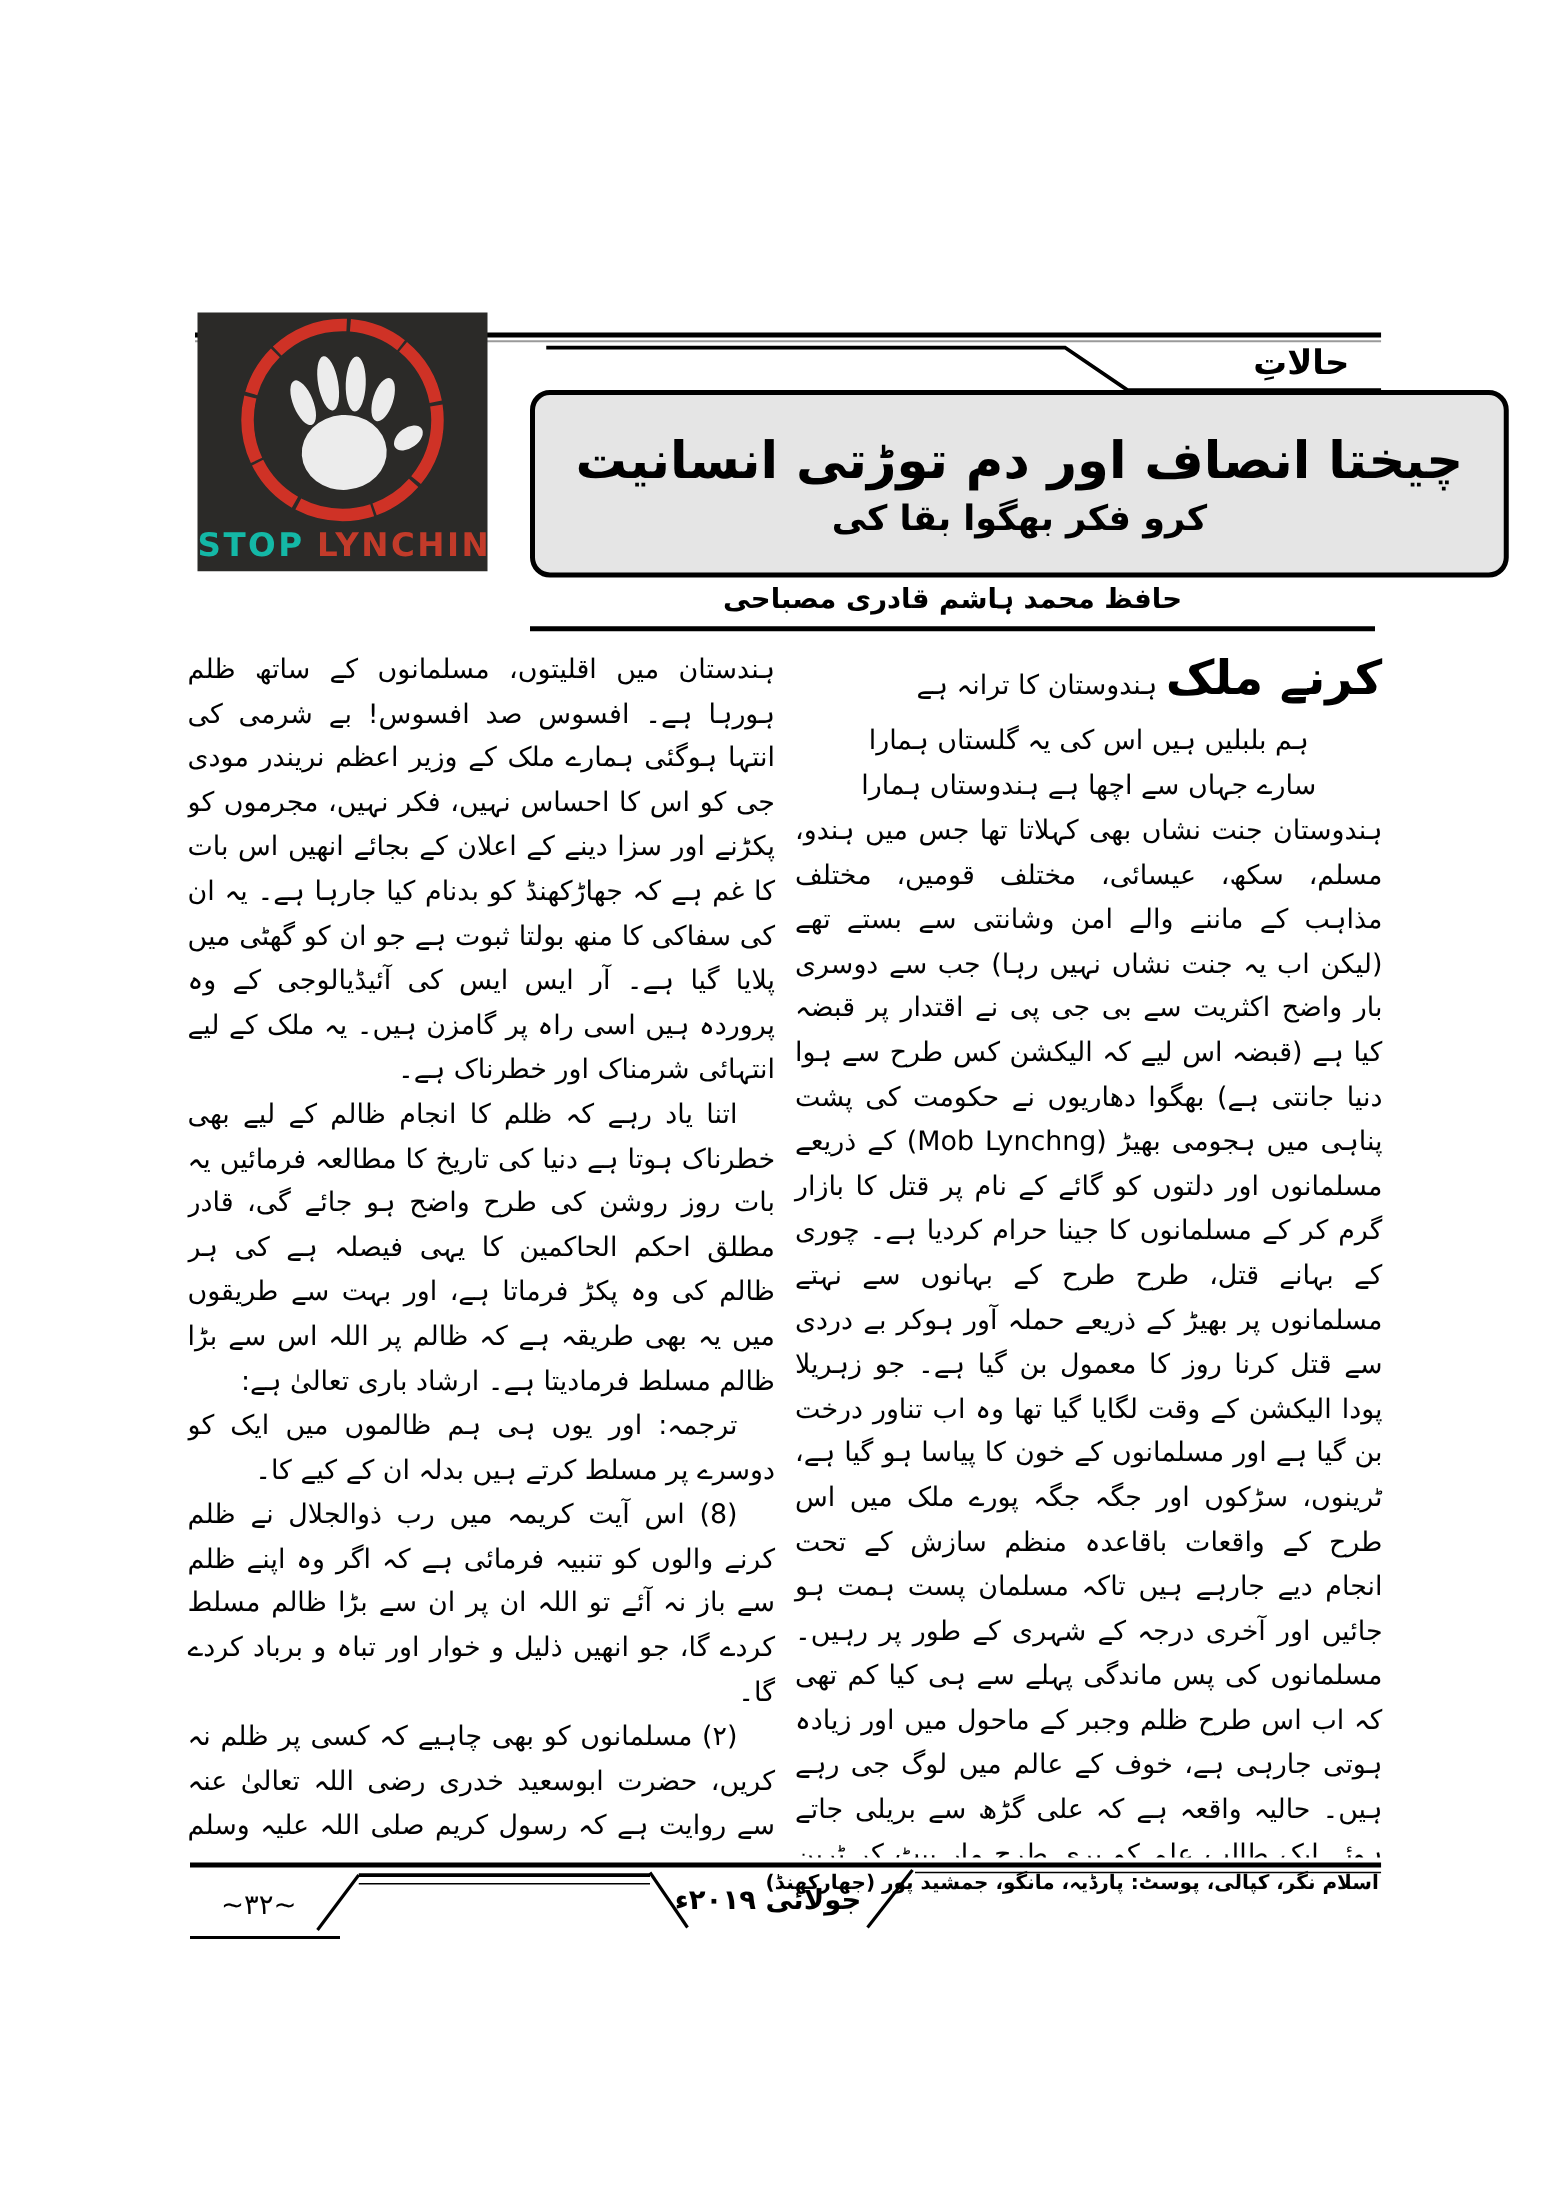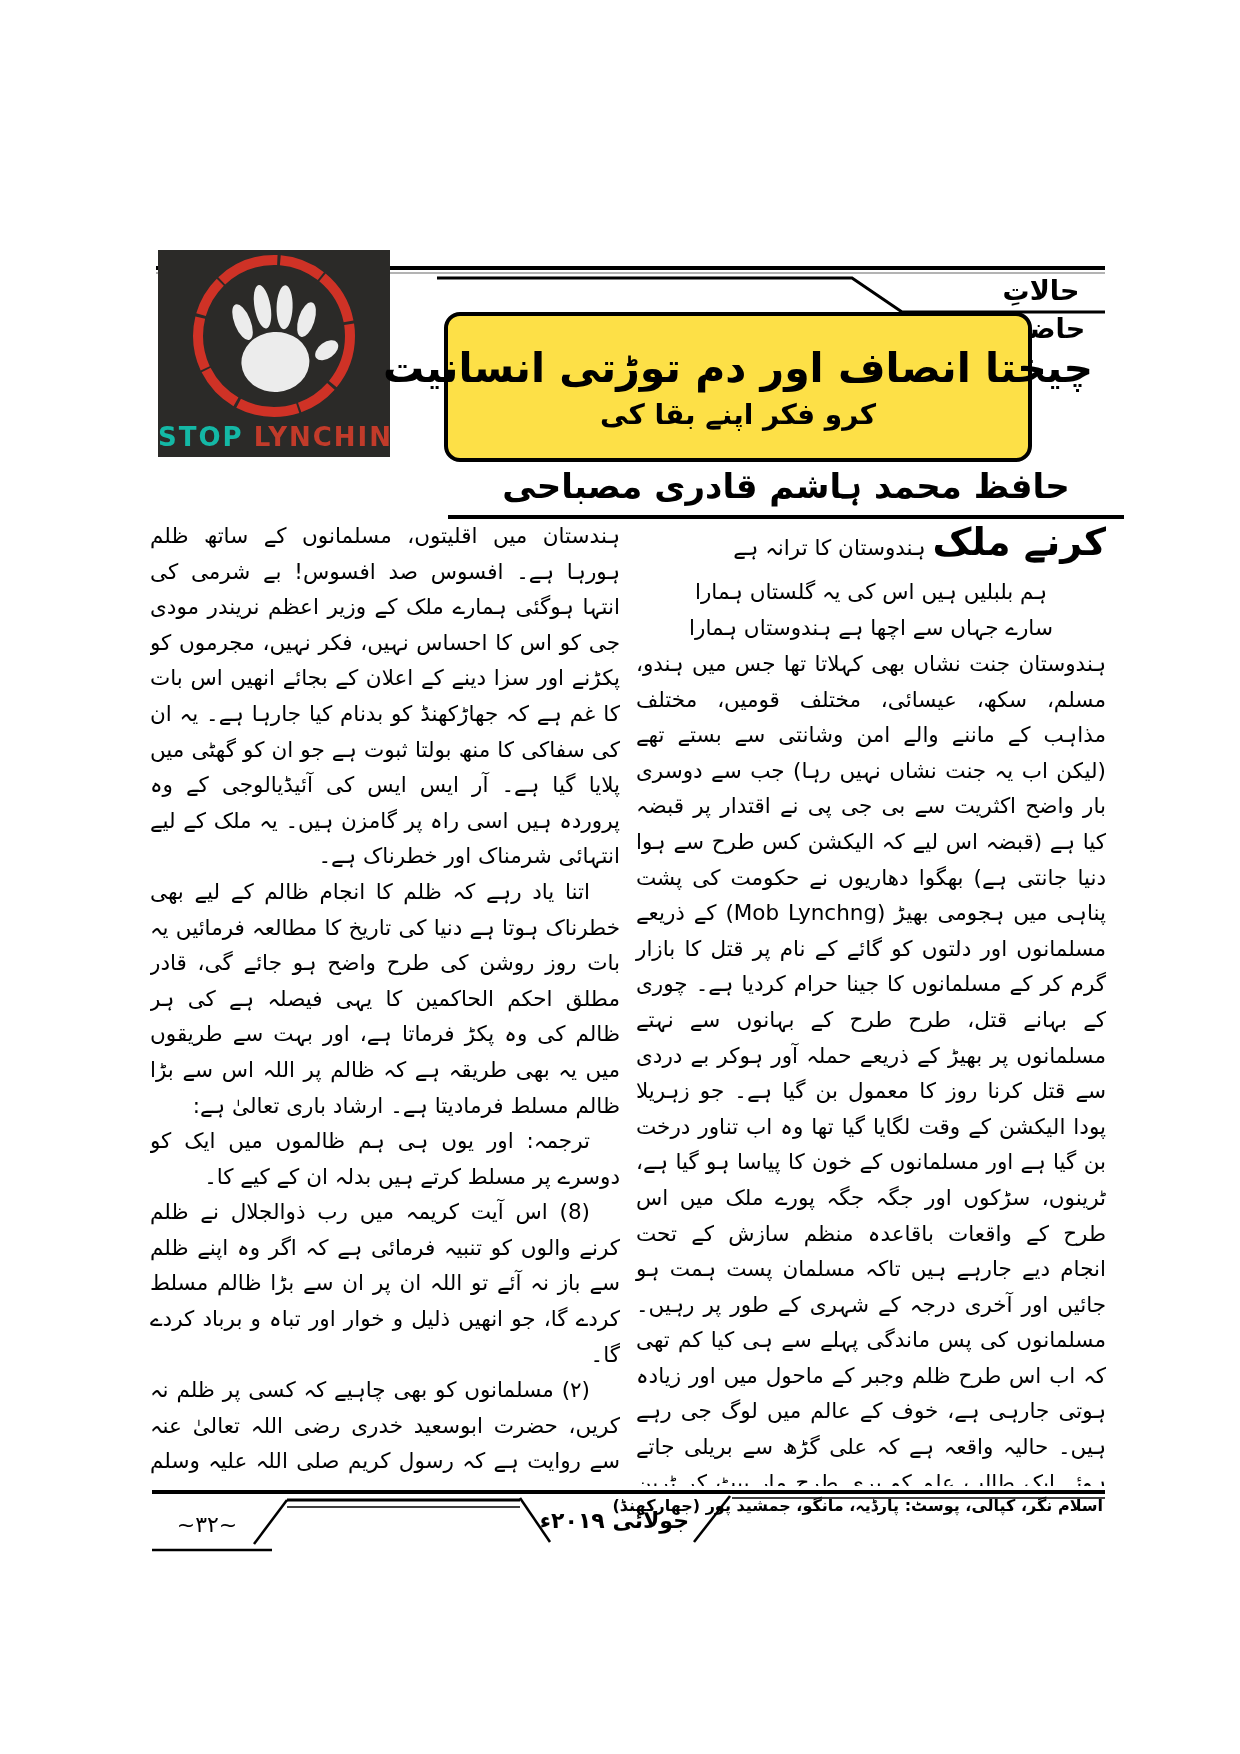--- a/index.html
+++ b/index.html
@@ -22,30 +22,30 @@
   }
   .lynch-caption{
     position:absolute;left:0;bottom:5px;width:100%;text-align:center;
     font-weight:bold;font-size:26px;letter-spacing:2px;direction:ltr;
     font-family:"DejaVu Sans",sans-serif;
   }
   .stop-word{color:#14b8a6;margin-right:10px;}
   .lynch-word{color:#c23b2a;}
   
   .title-box{
-    position:absolute;left:444px;top:312px;width:588px;height:150px;
+    position:absolute;left:424px;top:312px;width:783px;height:150px;
     box-sizing:border-box;border:4px solid #000;border-radius:16px;
     display:flex;flex-direction:column;align-items:center;justify-content:center;
-    gap:6px;background:#fde047;
+    gap:6px;background:#e5e5e5;
   }
   .title-main{font-size:41px;font-weight:bold;white-space:nowrap;}
   .title-sub{font-size:28px;font-weight:bold;}
   .author-row{
-    position:absolute;left:448px;top:466px;width:676px;
-    text-align:center;font-size:34px;font-weight:bold;
+    position:absolute;left:424px;top:466px;width:676px;
+    text-align:center;font-size:22px;font-weight:bold;
     padding-bottom:9px;border-bottom:4px solid #000;
   }
   
   .columns{
     position:absolute;left:150px;top:518px;width:956px;height:968px;
     display:flex;direction:rtl;gap:16px;overflow:hidden;
   }
   .col{
     width:470px;font-size:21.5px;line-height:35.6px;text-align:justify;
   }
@@ -86,21 +86,21 @@
         <ellipse cx="52" cy="12" rx="8" ry="13" transform="rotate(58 52 12)"></ellipse>
       </g>
     </svg>
     <div class="lynch-caption">
       <span class="stop-word">STOP</span><span class="lynch-word">LYNCHING</span>
     </div>
   </div>
 
   <div class="title-box">
     <div class="title-main">چیختا انصاف اور دم توڑتی انسانیت</div>
-    <div class="title-sub">کرو فکر اپنے بقا کی</div>
+    <div class="title-sub">کرو فکر بھگوا بقا کی</div>
   </div>
   <div class="author-row">حافظ محمد ہاشم قادری مصباحی</div>
 
   <div class="columns">
 
     <div class="col">
       <div class="lead-line">
         <span class="lead-big">کرنے ملک</span>
         <span class="lead-rest">ہندوستان کا ترانہ ہے</span>
       </div>

